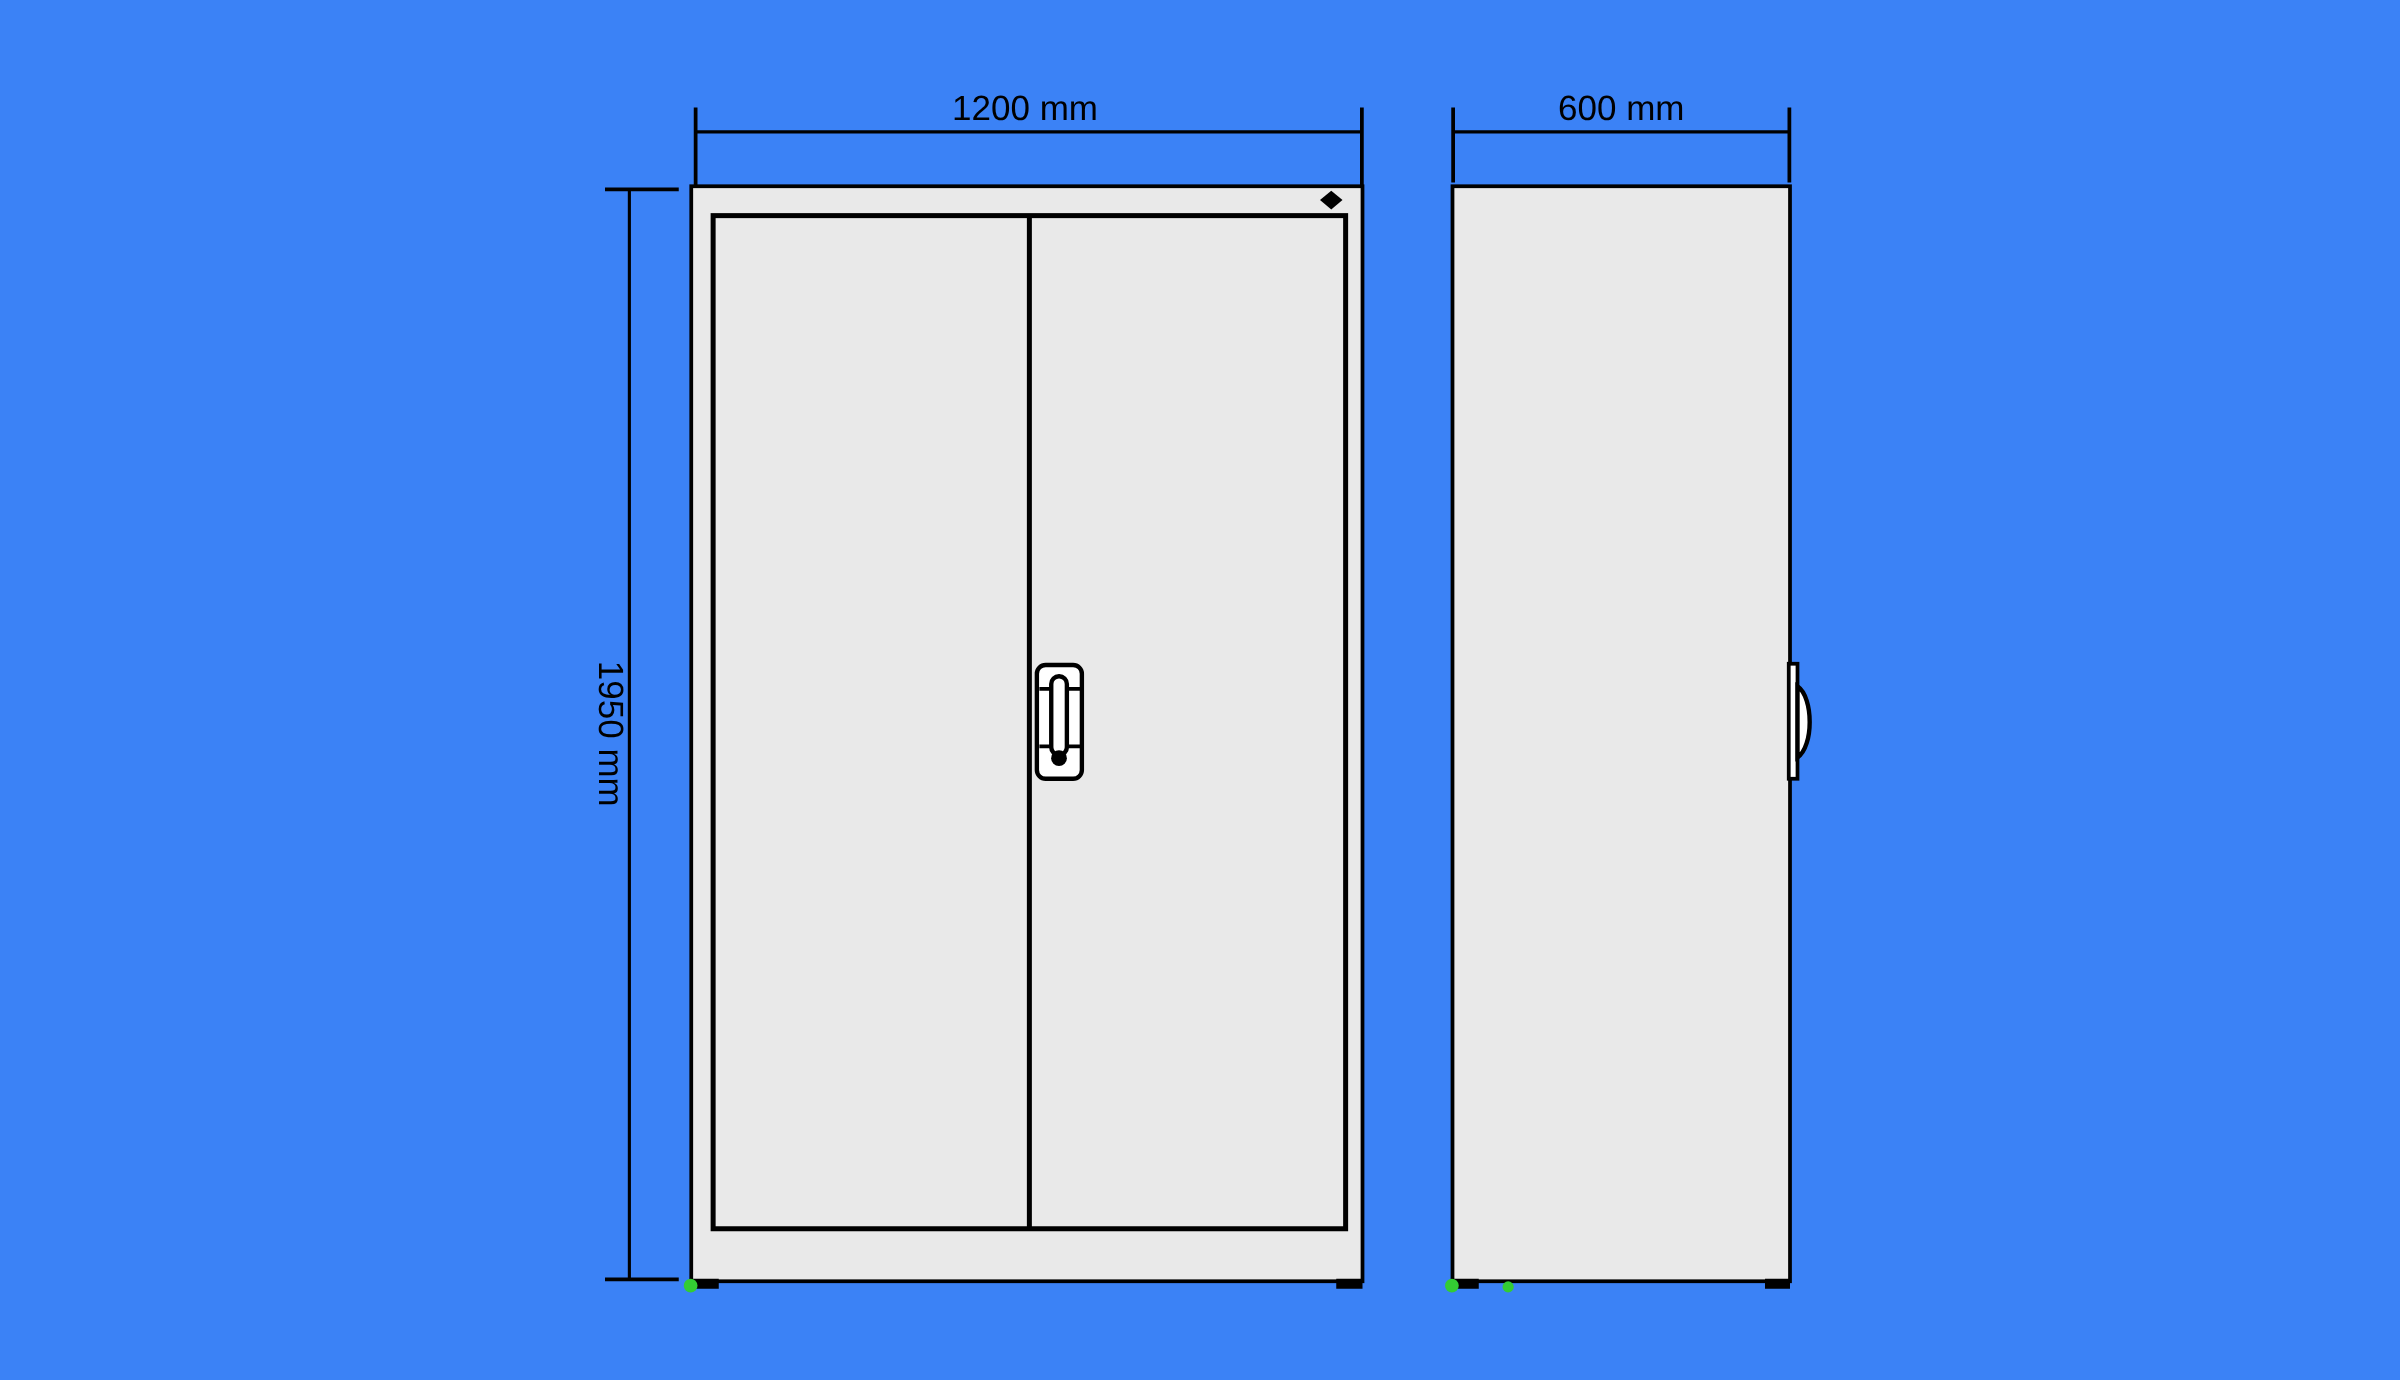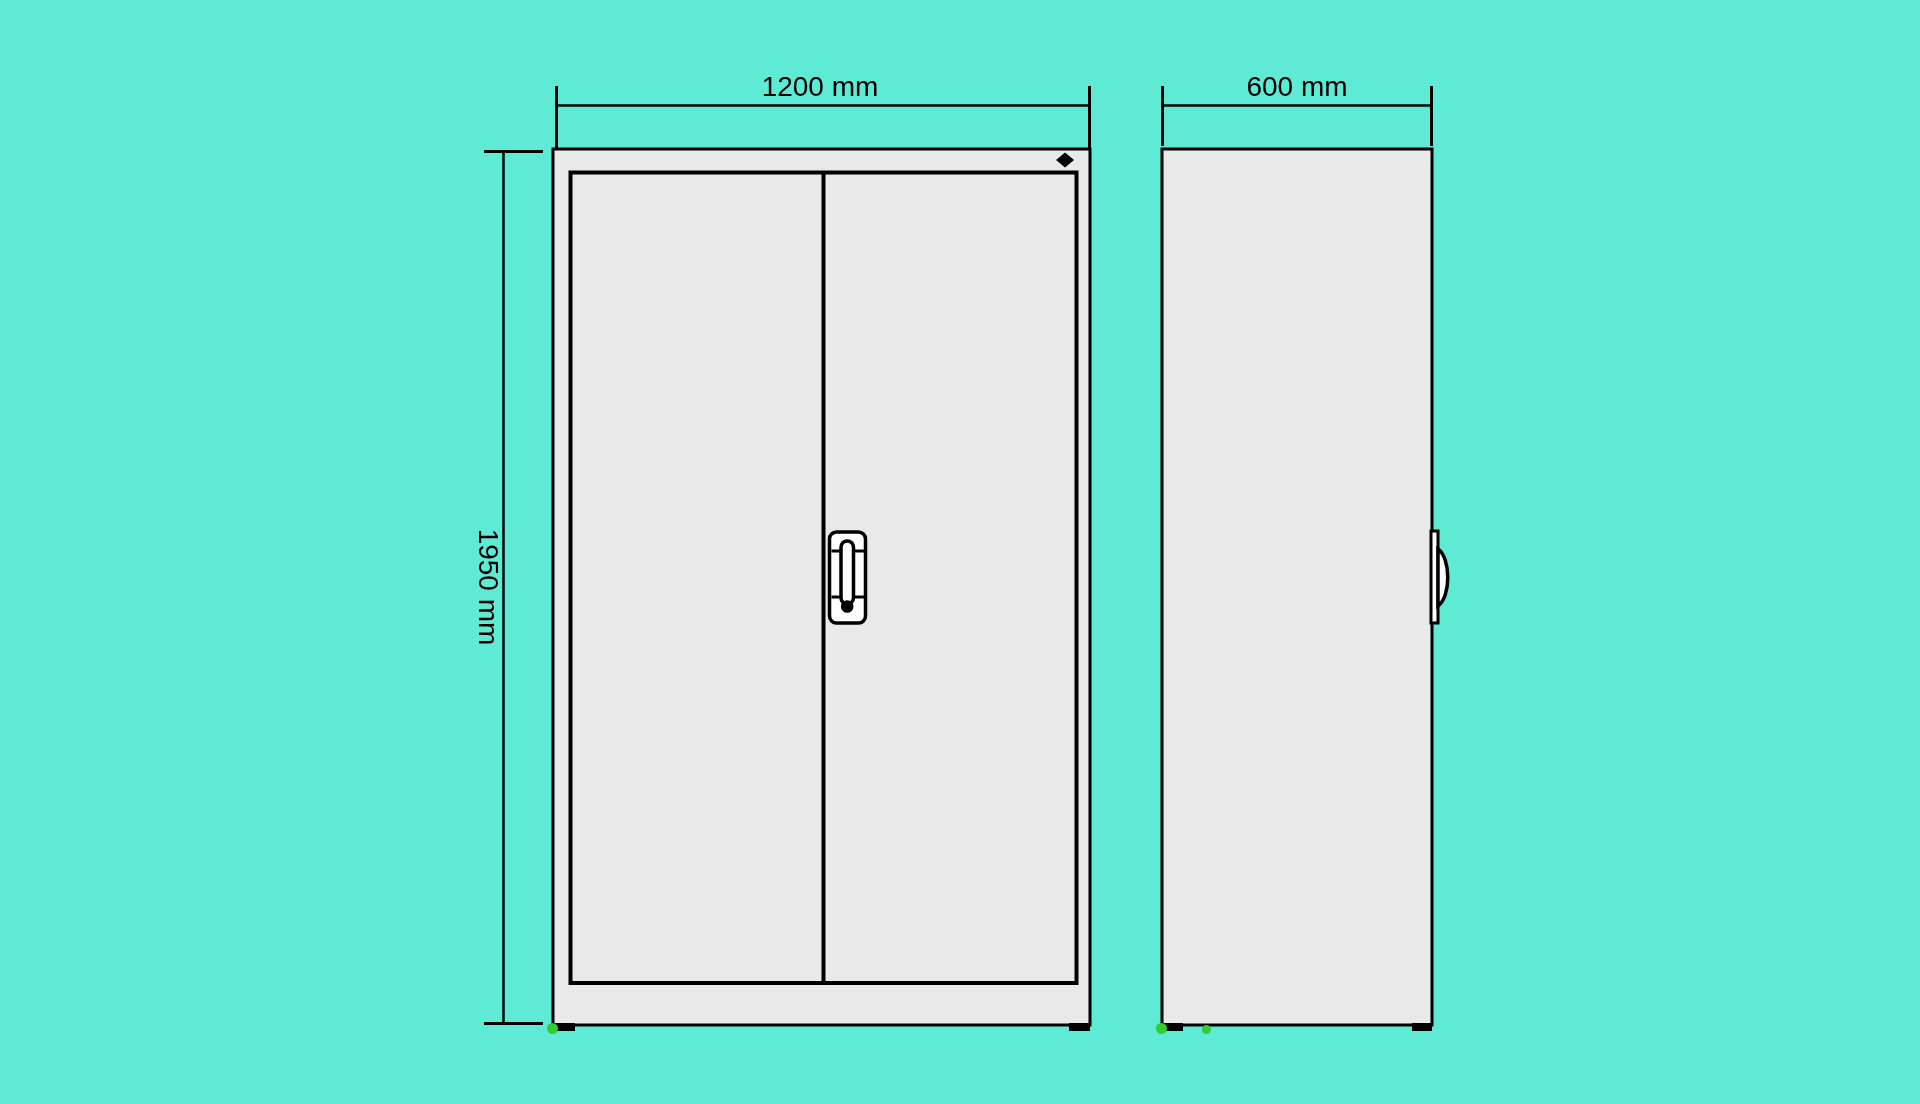--- a/index.html
+++ b/index.html
@@ -8,21 +8,21 @@
     background: #ffffff;
     width: 1920px;
     height: 1104px;
     overflow: hidden;
     font-family: "Liberation Sans", sans-serif;
   }
   .canvas {
     position: relative;
     width: 1920px;
     height: 1104px;
-    background: #5eead4;
+    background: #3b82f6;
   }
   svg { display: block; }
   .dim-label {
     font-family: "Liberation Sans", sans-serif;
     font-size: 28px;
     fill: #000000;
   }
   .outline   { stroke: #000000; stroke-width: 3;   }
   .door-line { stroke: #000000; stroke-width: 4;   }
   .dim-line  { stroke: #000000; stroke-width: 2.5; }

